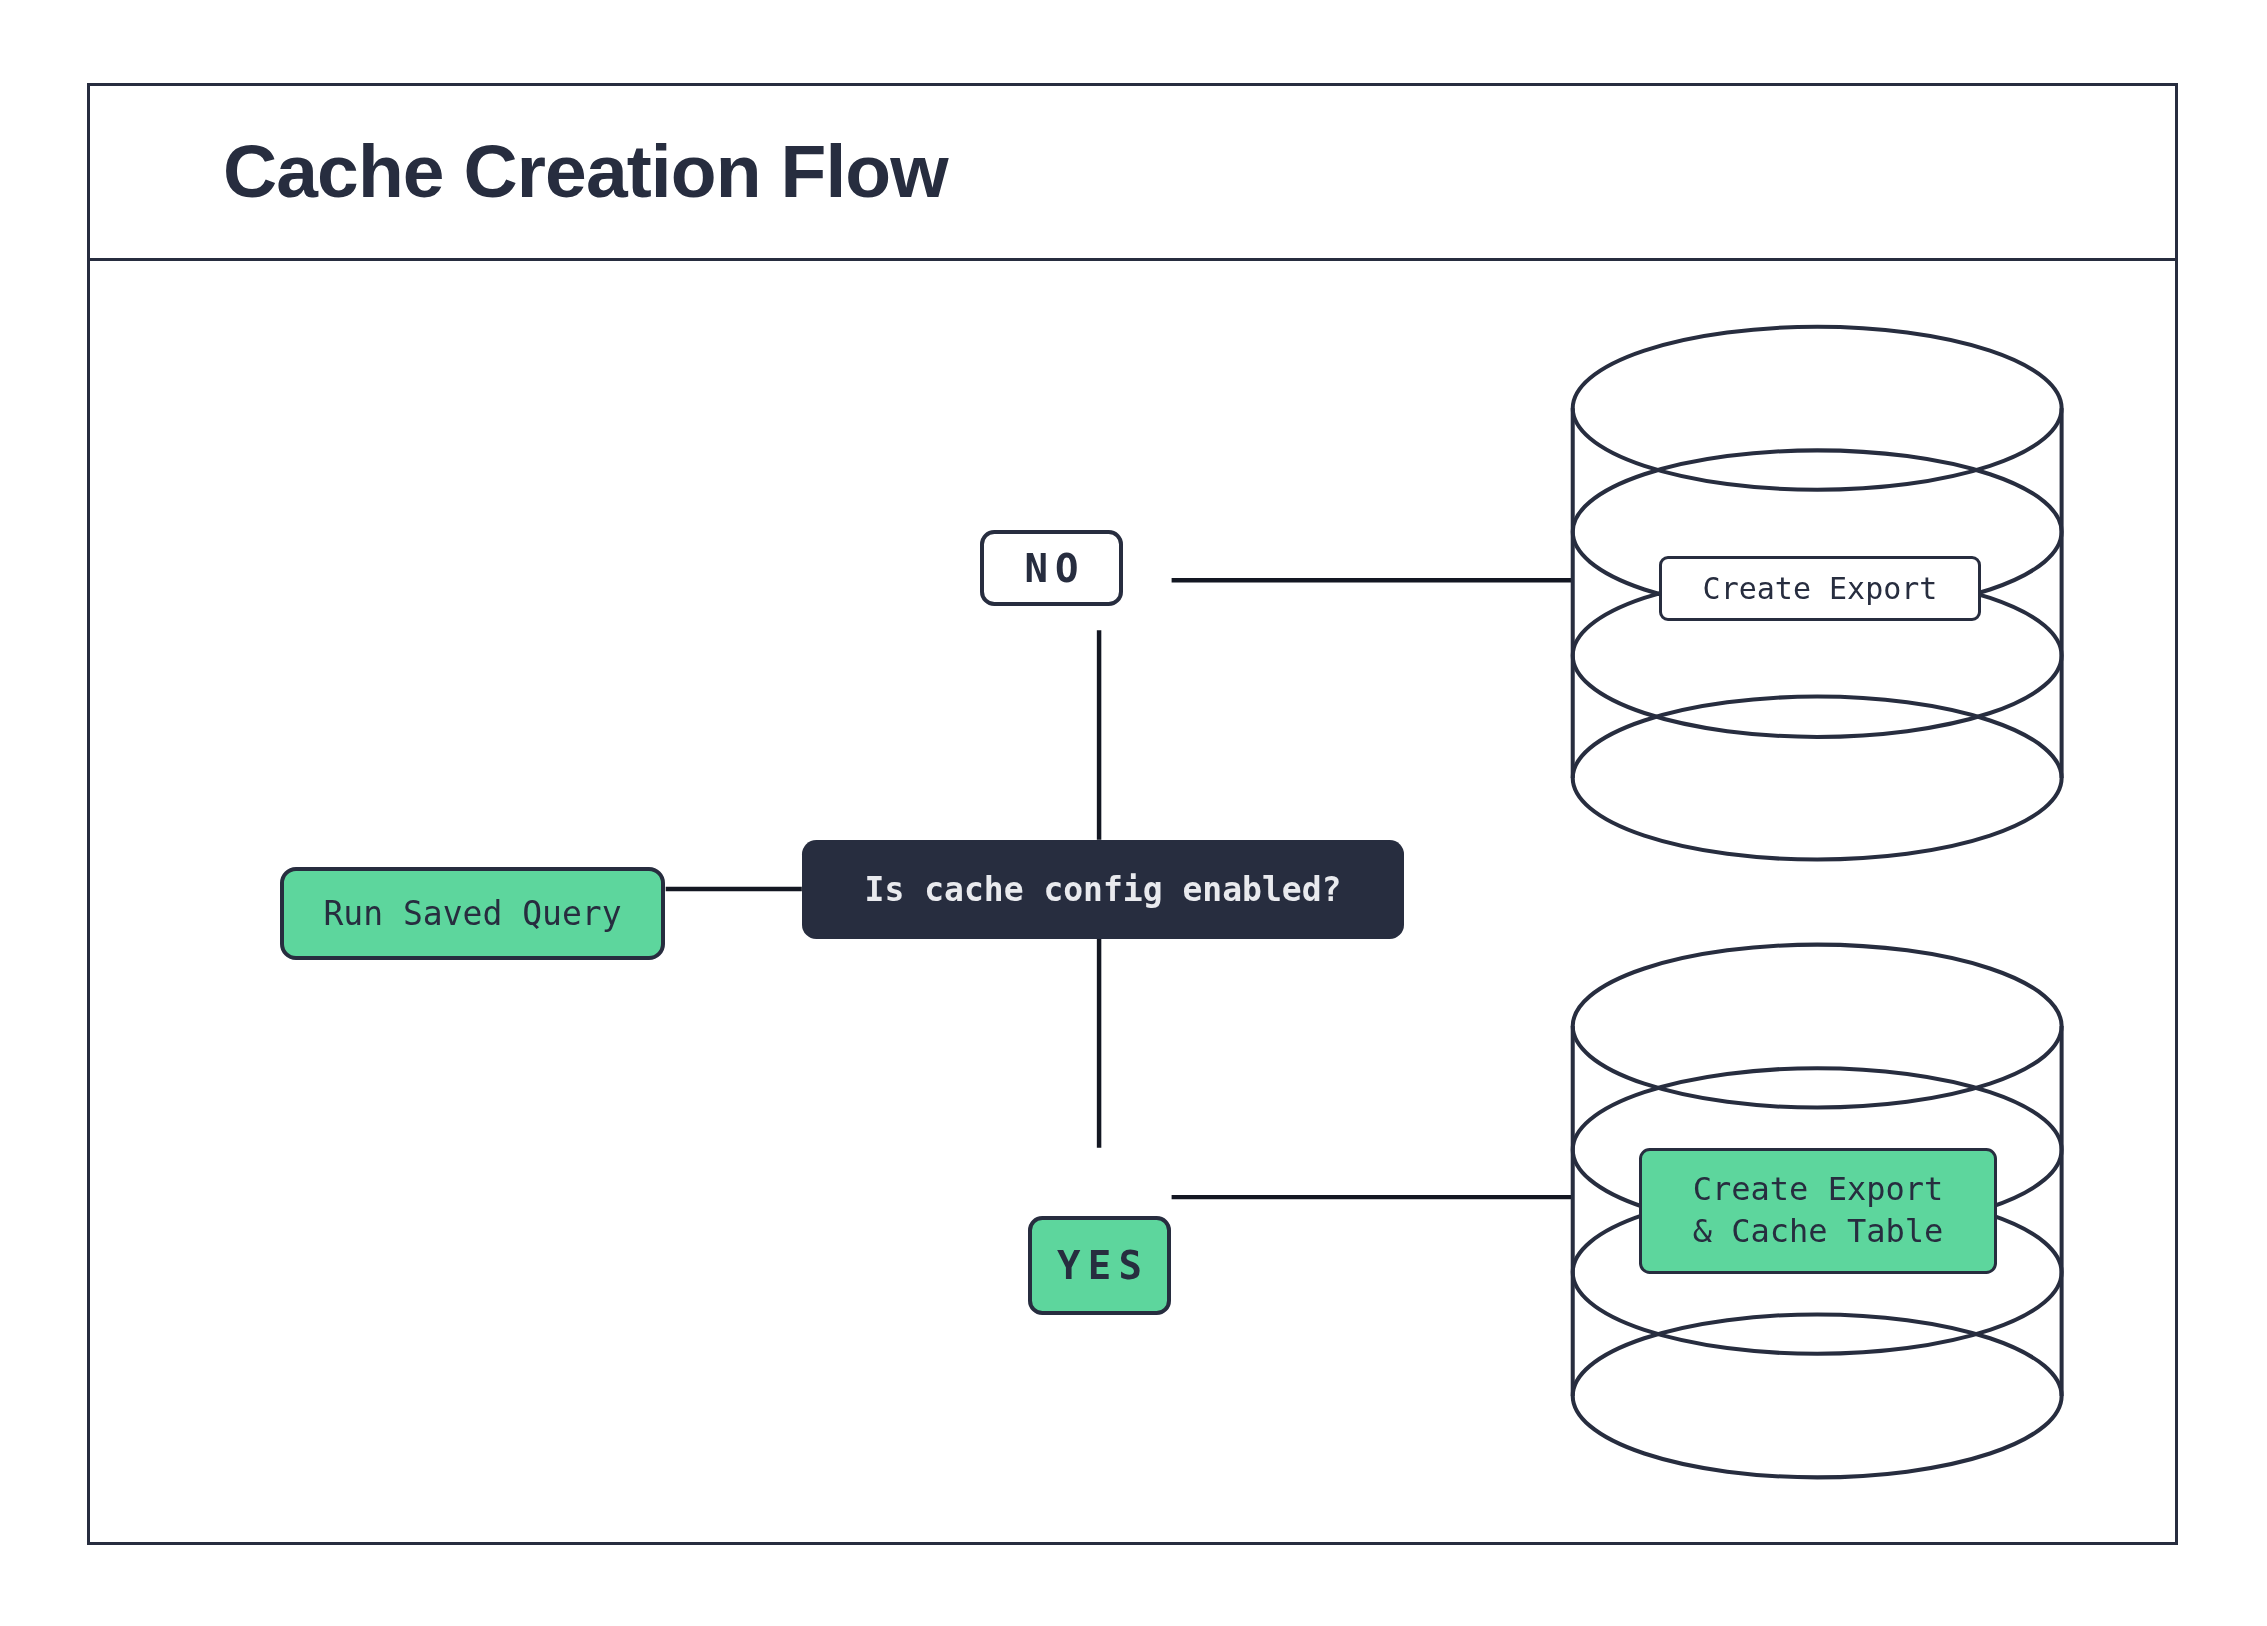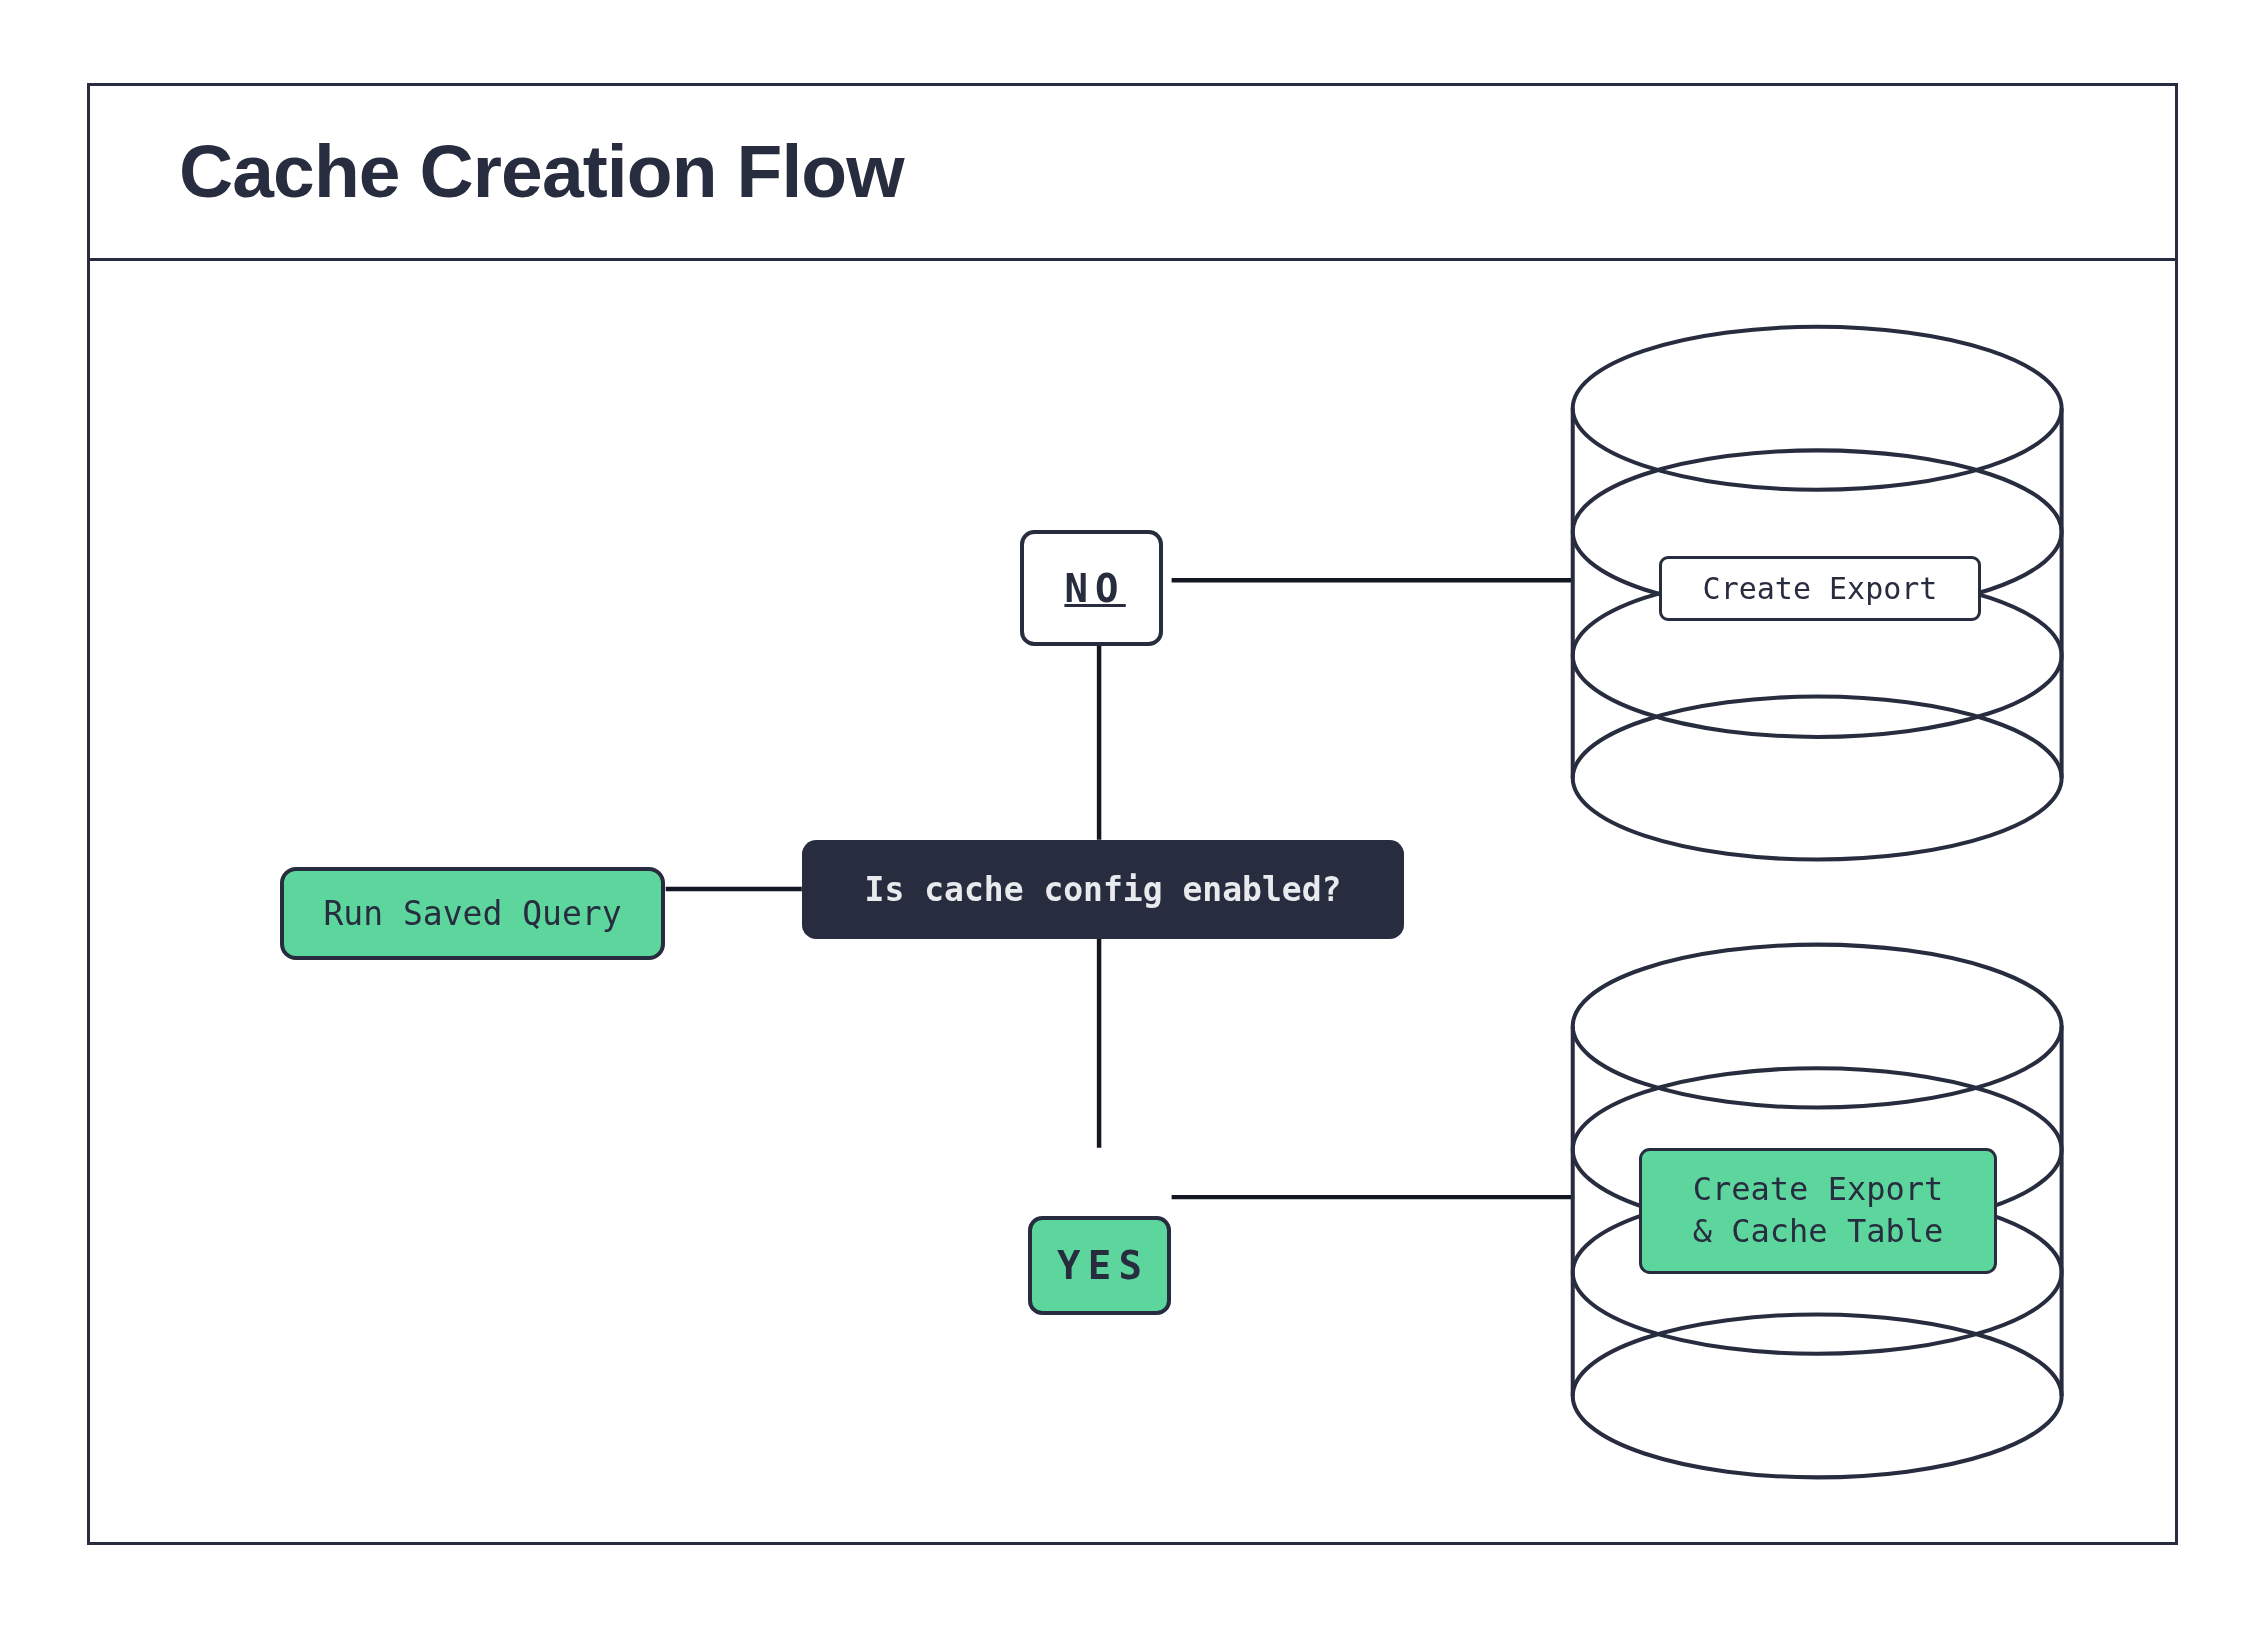--- a/index.html
+++ b/index.html
@@ -20,21 +20,21 @@
   .frame{
     position:absolute;left:87px;top:83px;width:2091px;height:1462px;
     border:3.6px solid var(--ink);
     box-sizing:border-box;
     background:var(--bg);
   }
   .header{
     position:absolute;left:87px;top:83px;width:2091px;height:178px;
     border-bottom:3.6px solid var(--ink);
     box-sizing:border-box;
-    display:flex;align-items:center;
+    display:flex;align-items:center;padding-left:44px;
   }
   .title{
     margin-left:92px;
     font-family:"Liberation Sans", sans-serif;
     font-weight:700;
     font-size:75px;
     letter-spacing:-0.9px;
     color:var(--ink);
     white-space:nowrap;
   }
@@ -46,21 +46,21 @@
     color:var(--ink);
     white-space:pre-line;
     text-align:center;
   }
   .node.green{background:var(--green);border:4.5px solid var(--ink);}
   .node.white{background:var(--bg);border:4.5px solid var(--ink);}
   .node.dark{background:var(--ink);color:var(--light);font-weight:bold;}
   .run-node{left:280px;top:867px;width:385px;height:93px;border-radius:16px;font-size:33px;}
   .decision-node{left:802px;top:840px;width:602px;height:99px;border-radius:14.3px;font-size:33px;}
   .branch{font-size:39px;font-weight:700;letter-spacing:7.2px;text-indent:7.2px;border-radius:14.3px;}
-  .no-node{left:1020px;top:530px;width:143px;height:116px;text-decoration:underline;}
+  .no-node{left:980px;top:530px;width:143px;height:76px;}
   .yes-node{left:1028px;top:1216px;width:143px;height:99px;}
   .chip{
     position:absolute;
     display:flex;align-items:center;justify-content:center;
     box-sizing:border-box;
     color:var(--ink);
     white-space:pre-line;
     text-align:center;
   }
   .chip-export{

